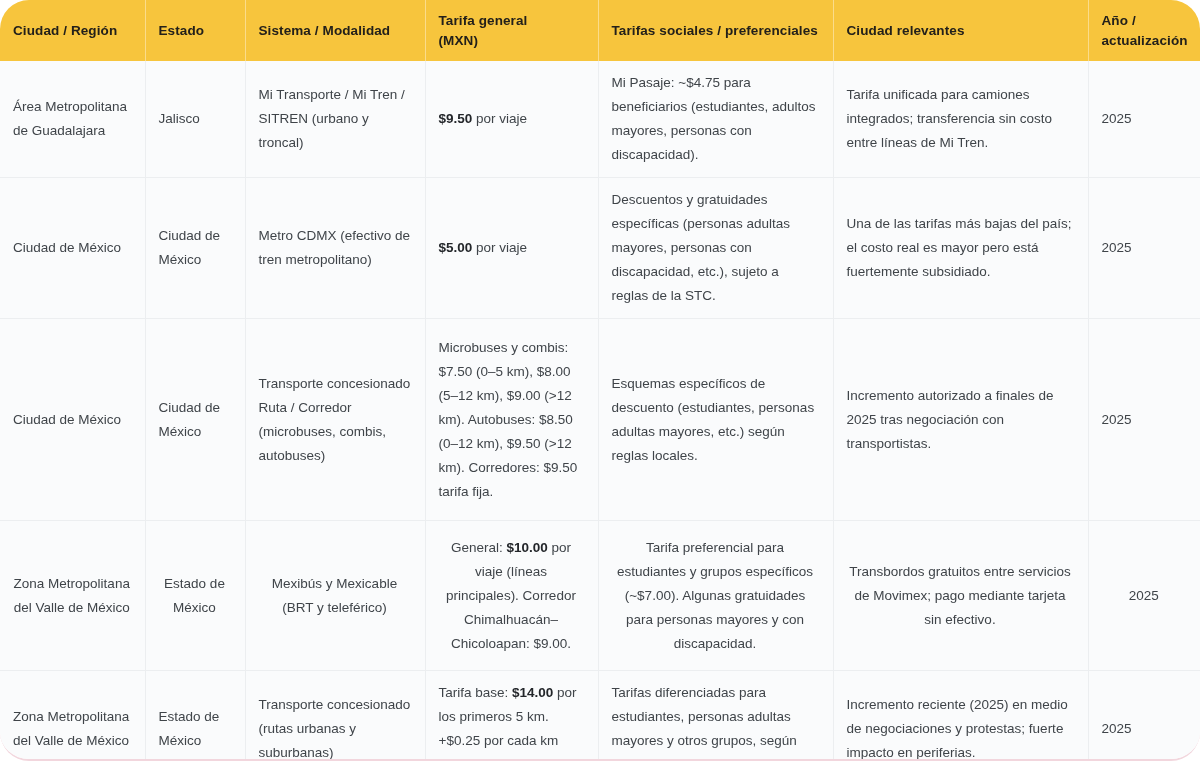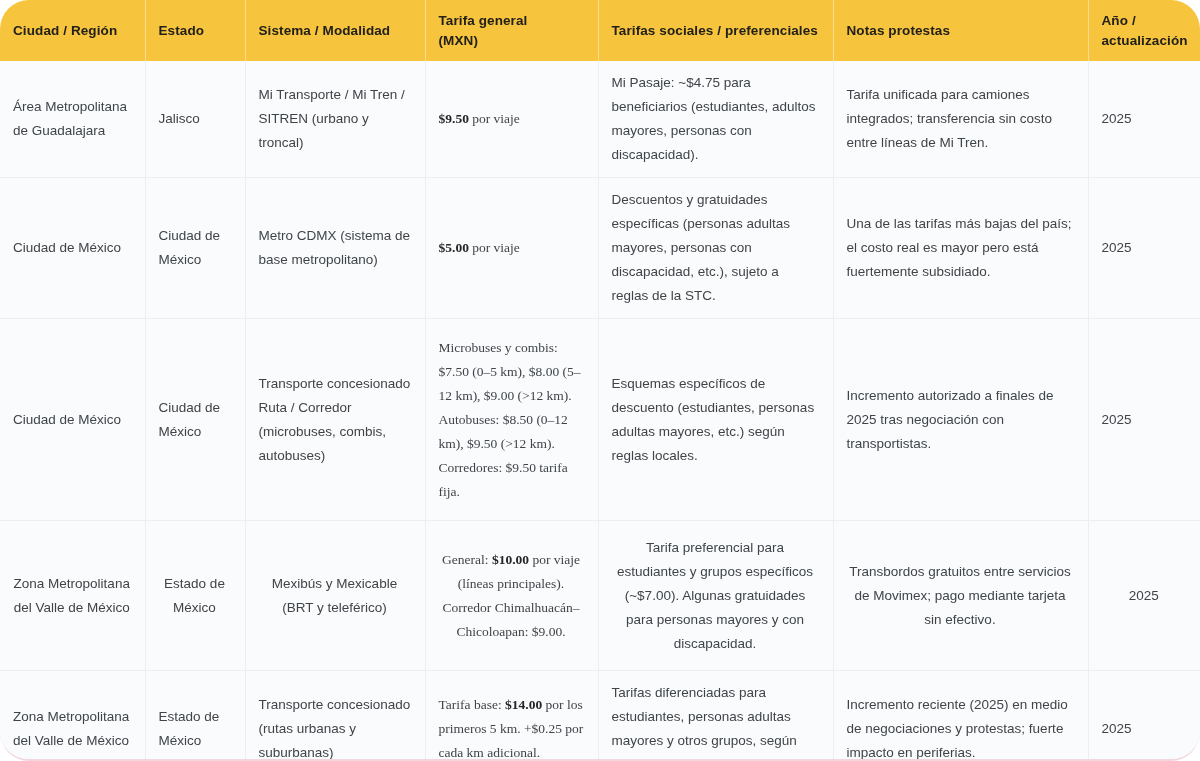--- a/index.html
+++ b/index.html
@@ -71,21 +71,21 @@
     box-sizing: border-box;
     border-right: 1px solid #eceef0;
     border-bottom: 1px solid #eceef0;
     word-wrap: break-word;
     overflow-wrap: break-word;
   }
   tbody td:last-child { border-right: none; }
   tbody tr:last-child td { border-bottom: none; }
 
   
-  td.fare-cell { vertical-align: middle; font-family: Liberation Serif, serif; }
+  td.fare-cell { vertical-align: middle; }
   td.year-cell { vertical-align: middle; }
 
   td b, th b { font-weight: bold; color: #23262a; }
 
   
   tr.row-h1 td { height: 114px; }
   tr.row-h2 td { height: 128px; }
   tr.row-h3 td { height: 202px; margin-left: 23px; }
   tr.row-h4 td { height: 150px; text-align: center; }
   tr.row-h5 td { height: 104px; }
@@ -107,21 +107,21 @@
     <thead>
       <tr>
         <th>Ciudad / Región</th>
         <th>Estado</th>
         <th>Sistema / Modalidad</th>
         <th>
           <span>Tarifa general</span><br>
           <span>(MXN)</span>
         </th>
         <th>Tarifas sociales / preferenciales</th>
-        <th>Notas protestas</th>
+        <th>Ciudad relevantes</th>
         <th>
           <span>Año /</span><br>
           <span>actualización</span>
         </th>
       </tr>
     </thead>
     <tbody>
       <tr class="row-h1">
         <td>Área Metropolitana de Guadalajara</td>
         <td>Jalisco</td>
@@ -129,21 +129,21 @@
         <td class="fare-cell">
           <span></span><b>$9.50</b><span> por viaje</span><span></span>
         </td>
         <td>Mi Pasaje: ~$4.75 para beneficiarios (estudiantes, adultos mayores, personas con discapacidad).</td>
         <td>Tarifa unificada para camiones integrados; transferencia sin costo entre líneas de Mi Tren.</td>
         <td class="year-cell">2025</td>
       </tr>
       <tr class="row-h2">
         <td>Ciudad de México</td>
         <td>Ciudad de México</td>
-        <td>Metro CDMX (sistema de base metropolitano)</td>
+        <td>Metro CDMX (efectivo de tren metropolitano)</td>
         <td class="fare-cell">
           <span></span><b>$5.00</b><span> por viaje</span><span></span>
         </td>
         <td>Descuentos y gratuidades específicas (personas adultas mayores, personas con discapacidad, etc.), sujeto a reglas de la STC.</td>
         <td>Una de las tarifas más bajas del país; el costo real es mayor pero está fuertemente subsidiado.</td>
         <td class="year-cell">2025</td>
       </tr>
       <tr class="row-h3">
         <td>Ciudad de México</td>
         <td>Ciudad de México</td>

